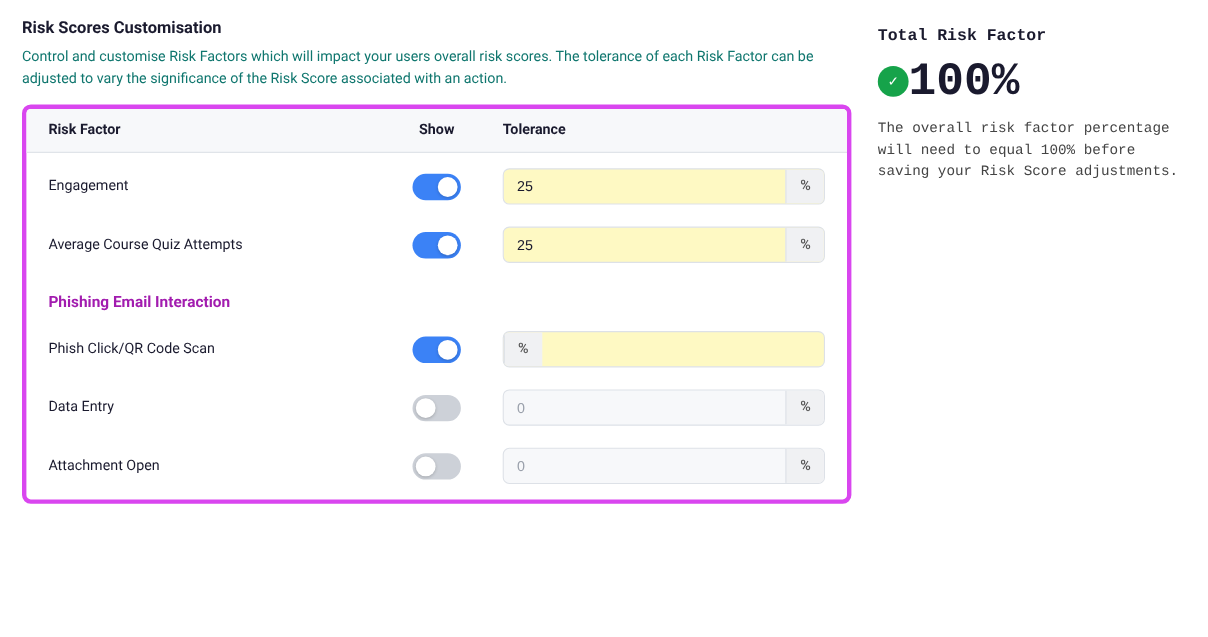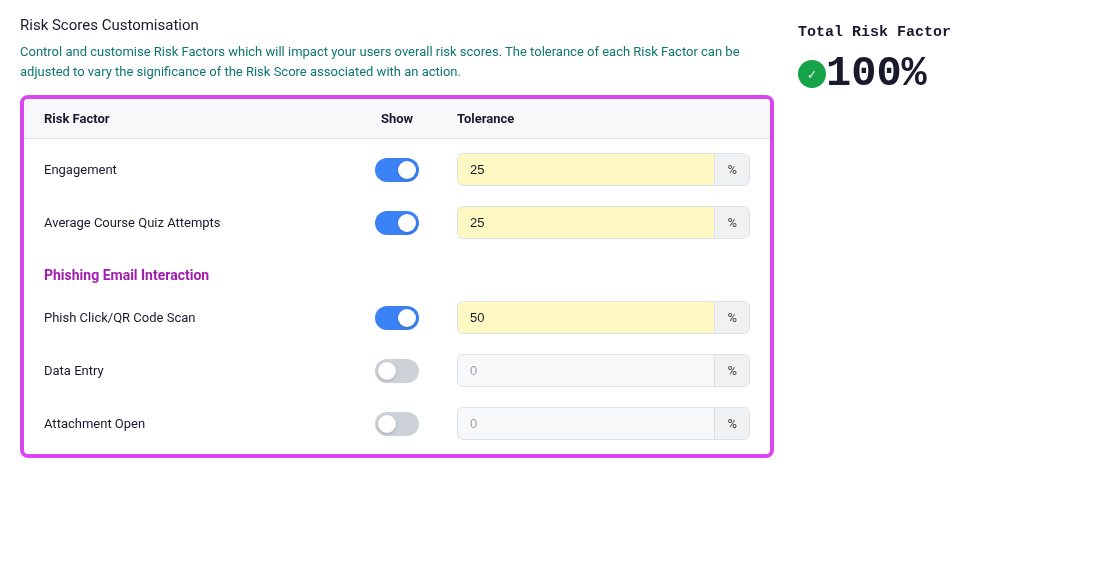--- a/index.html
+++ b/index.html
@@ -17,21 +17,21 @@
     }
     .left-panel {
       flex: 1;
     }
     .right-panel {
       width: 280px;
       padding-top: 8px;
       font-family: Liberation Mono, monospace;
     }
     .page-title {
-      font-weight: 400;
+      font-weight: 700;
       font-size: 15px;
       margin-bottom: 8px;
     }
     .page-description {
       font-size: 13px;
       color: #0f766e;
       line-height: 1.5;
       margin-bottom: 14px;
     }
     .table-container {
@@ -247,21 +247,20 @@
         <div class="table-row">
           <div class="row-label">Phish Click/QR Code Scan</div>
           <div class="show-col">
             <label class="toggle">
               <input type="checkbox" checked="" style="">
               <span class="toggle-slider on"></span>
             </label>
           </div>
           <div>
             <div class="tolerance-wrapper">
-              <input class="tolerance-input" type="text" value="50" style="">
               <span class="tolerance-percent">%</span>
             </div>
           </div>
         </div>
 
         <div class="table-row">
           <div class="row-label">Data Entry</div>
           <div class="show-col">
             <label class="toggle">
               <input type="checkbox" style="">
@@ -295,14 +294,15 @@
       </div>
     </div>
   </div>
 
   <div class="right-panel">
     <div class="total-risk-label">Total Risk Factor</div>
     <div class="total-risk-value">
       <div class="check-circle"></div>
       <div class="risk-percentage">100%</div>
     </div>
+    <div class="risk-description">The overall risk factor percentage will need to equal 100% before saving your Risk Score adjustments.</div>
   </div>
 </div>
 
 </body></html>

